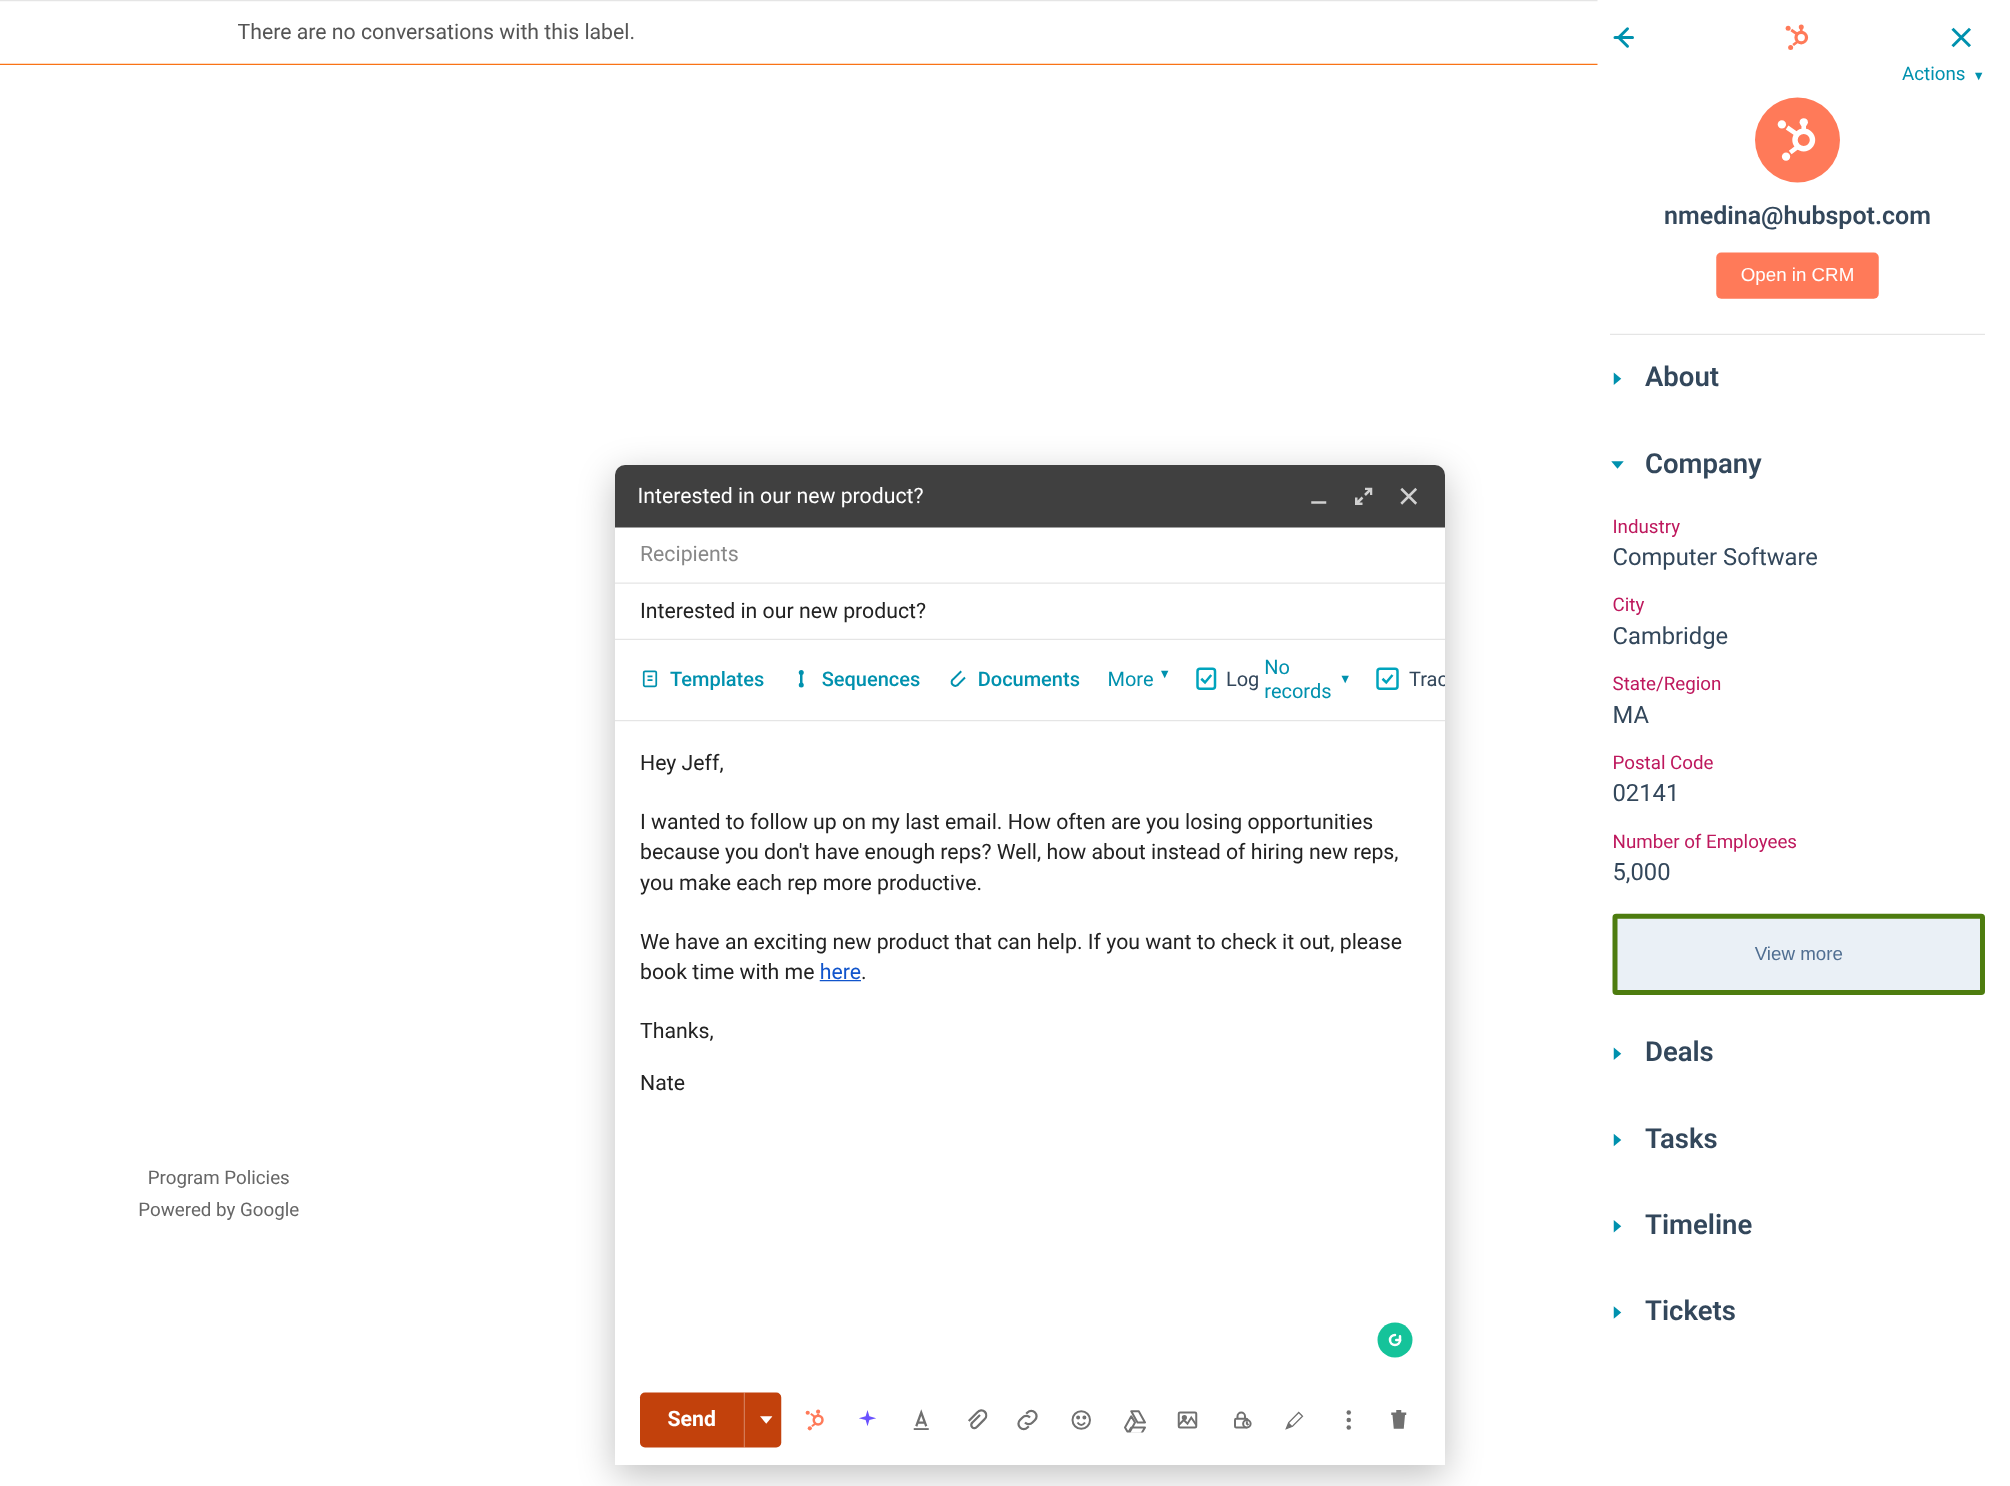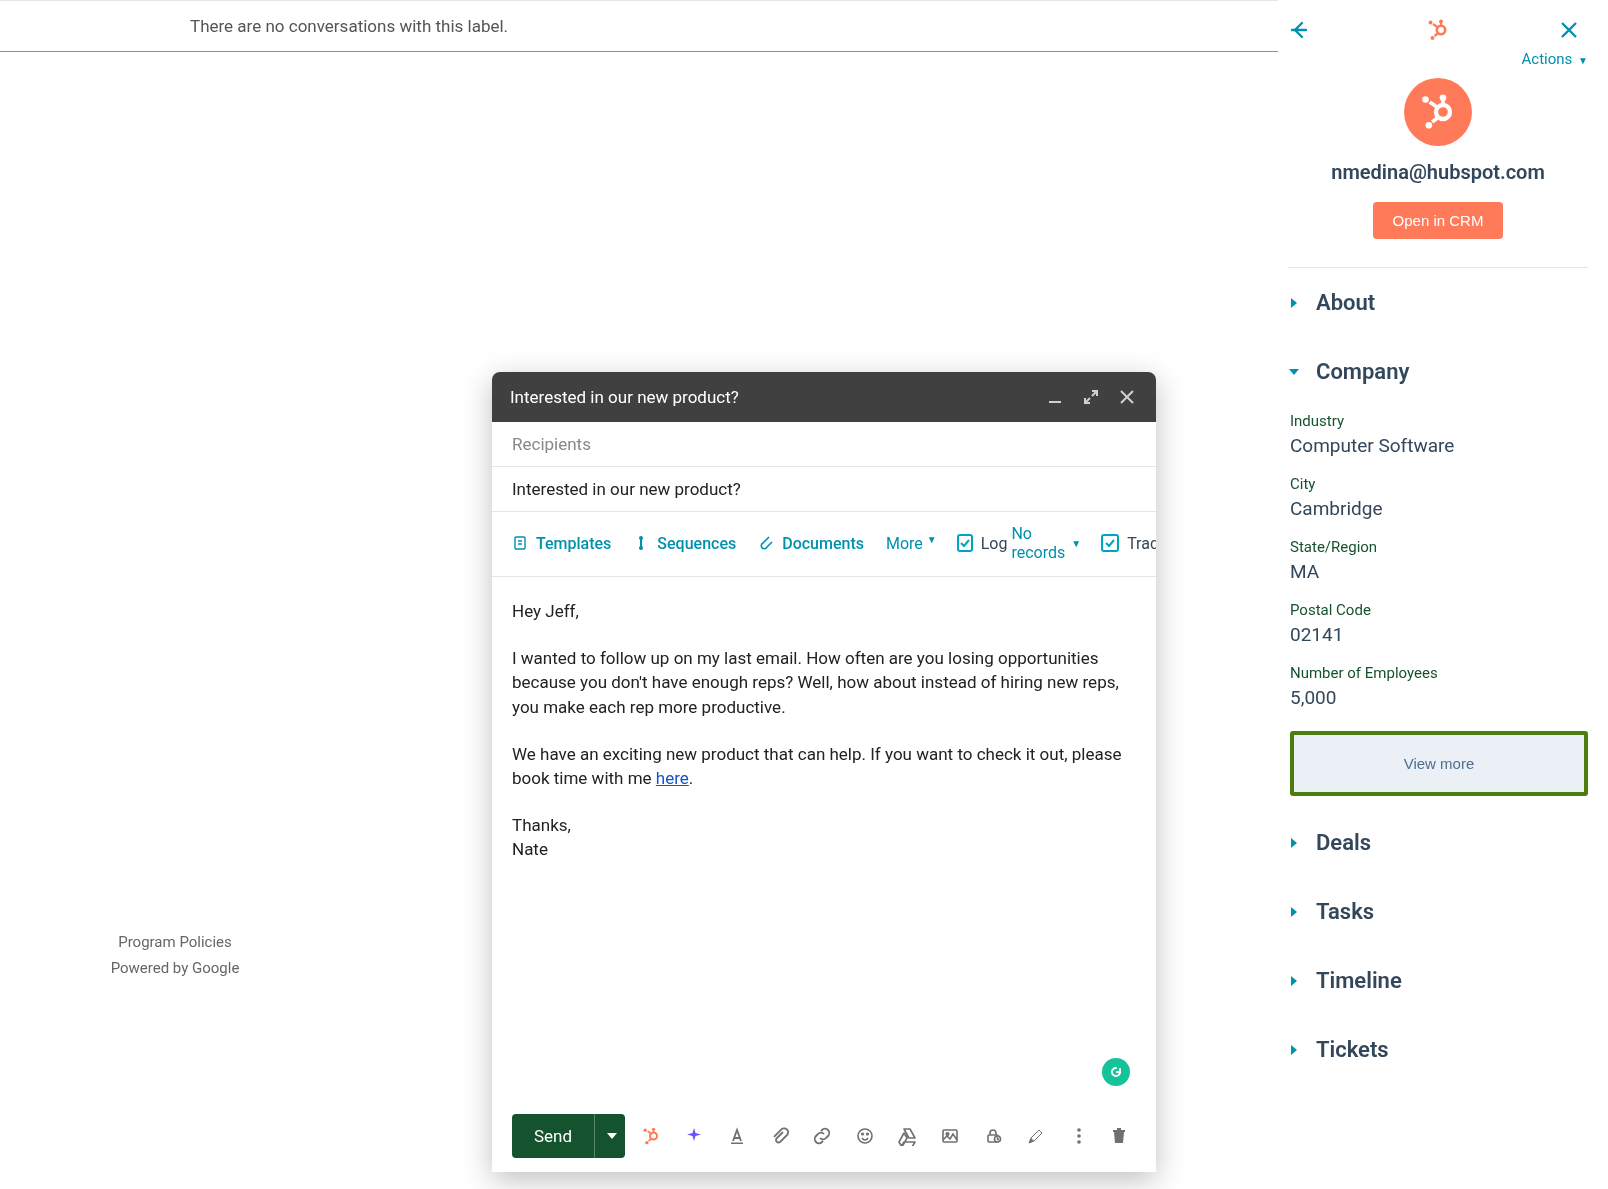--- a/index.html
+++ b/index.html
@@ -132,24 +132,25 @@
     }
 
     .compose-footer {
       display: flex;
       align-items: center;
       padding: 14px 20px;
       gap: 4px;
     }
     .send-btn {
       display: flex;
-      background: #14532d;
+      background: #c2410c;
       border-radius: 4px;
       overflow: hidden;
       color: #fff;
+      font-weight: bold;
     }
     .send-btn .send-main {
       padding: 12px 22px;
       font-size: 17px;
       cursor: pointer;
     }
     .send-btn .send-drop {
       border-left: 1px solid rgba(255,255,255,.3);
       padding: 12px 12px;
       cursor: pointer;
@@ -230,21 +231,21 @@
       color: #0091ae;
       font-size: 16px;
       margin-right: 10px;
     }
     .sect-head .sect-title {
       font-size: 22px;
       font-weight: 600;
       color: #33475b;
     }
     .sect-body { padding: 0 0 12px 2px; }
-    .field-label { color: #14532d; font-size: 15px; margin-top: 6px; }
+    .field-label { color: #be185d; font-size: 15px; margin-top: 6px; }
     .field-value { color: #33475b; font-size: 19px; margin: 4px 0 18px 0; }
     .view-more {
       width: 100%;
       background: #eaf0f6;
       border: 4px solid #4d7c0f;
       color: #506e91;
       padding: 20px;
       font-size: 15px;
       border-radius: 3px;
       cursor: pointer;
@@ -350,21 +351,21 @@
       <span>Track</span>
     </span>
   </div>
 
   <div class="compose-body">
     <p>Hey Jeff,</p>
     <p>I wanted to follow up on my last email. How often are you losing opportunities because you don't have enough reps? Well, how about instead of hiring new reps, you make each rep more productive.</p>
     <p>
       <span>We have an exciting new product that can help. If you want to check it out, please book time with me </span><a href="#">here</a><span>.</span>
     </p>
-    <p style="margin-bottom:0">Thanks,</p>
+    <p style="margin-bottom:18px">Thanks,</p>
     <p>Nate</p>
 
     <div class="grammarly-badge">
       <svg width="16" height="16" viewBox="0 0 16 16" fill="none" stroke="#fff" stroke-width="2">
           <path d="M12 8a4 4 0 11-4-4" stroke-linecap="round"></path>
           <path d="M12 5v3H9" stroke-linecap="round"></path>
         </svg>
     </div>
   </div>
 

